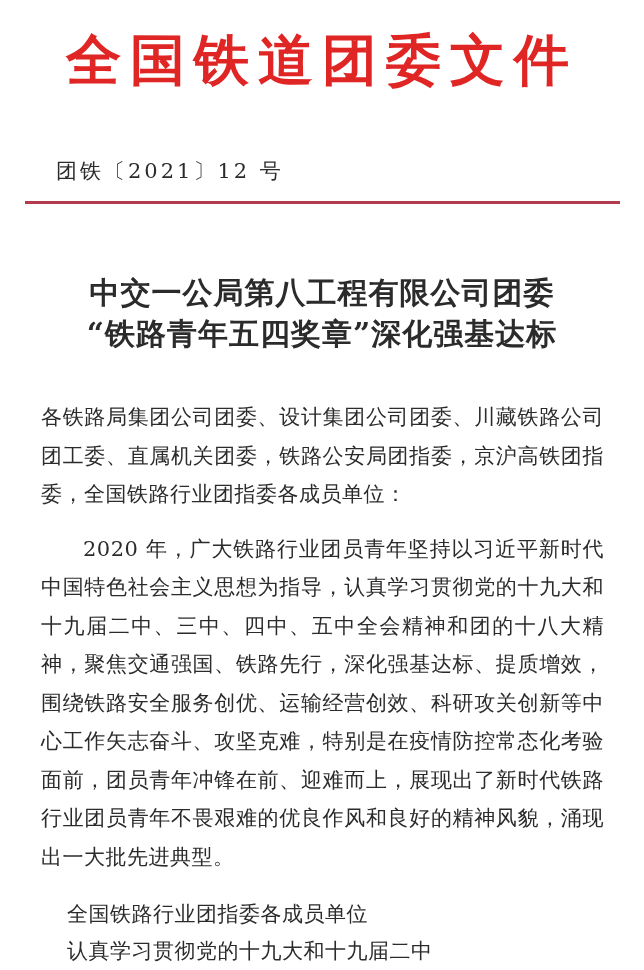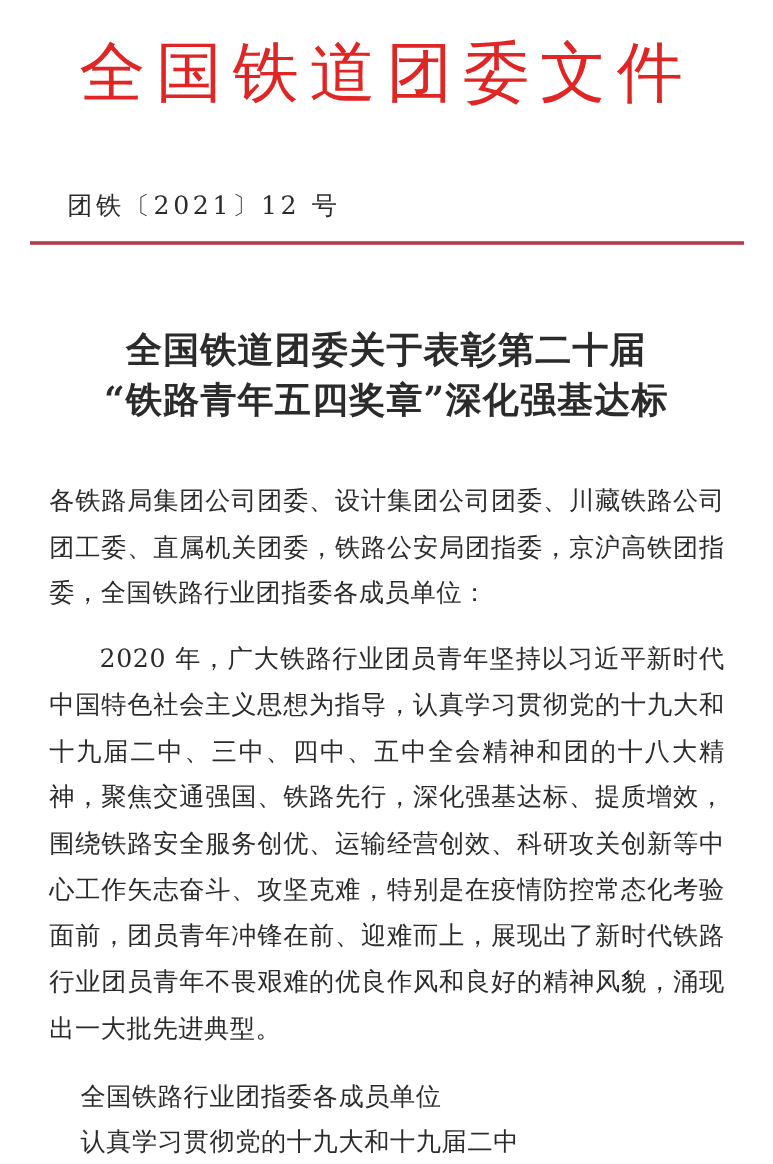--- a/index.html
+++ b/index.html
@@ -17,21 +17,21 @@
     overflow: hidden;
   }
   .header-title {
     position: absolute;
     top: 20px;
     left: 0;
     right: 0;
     text-align: center;
     color: var(--header_red, #e02525);
     font-size: 55px;
-    font-weight: normal;
+    font-weight: bold;
     letter-spacing: 9px;
     line-height: 80px;
     white-space: nowrap;
   }
   .doc-number {
     position: absolute;
     top: 156px;
     left: 56px;
     right: 0;
     font-size: 21px;
@@ -95,21 +95,21 @@
 
 <div class="page">
 
   <div class="header-title">全国铁道团委文件</div>
 
   <div class="doc-number">团铁〔2021〕12 号</div>
 
   <div class="red-line"></div>
 
   <div class="doc-title">
-    <div>全国铁道团委关于表彰第二十届</div>
+    <div>中交一公局第八工程有限公司团委</div>
     <div>“铁路青年五四奖章”深化强基达标</div>
   </div>
 
   <div class="doc-body">
     <p class="salutation">各铁路局集团公司团委、设计集团公司团委、川藏铁路公司团工委、直属机关团委，铁路公安局团指委，京沪高铁团指委，全国铁路行业团指委各成员单位：</p>
     <p class="para-indent">2020 年，广大铁路行业团员青年坚持以习近平新时代中国特色社会主义思想为指导，认真学习贯彻党的十九大和十九届二中、三中、四中、五中全会精神和团的十八大精神，聚焦交通强国、铁路先行，深化强基达标、提质增效，围绕铁路安全服务创优、运输经营创效、科研攻关创新等中心工作矢志奋斗、攻坚克难，特别是在疫情防控常态化考验面前，团员青年冲锋在前、迎难而上，展现出了新时代铁路行业团员青年不畏艰难的优良作风和良好的精神风貌，涌现出一大批先进典型。</p>
 
     <div class="award-list">
       <div class="list-item">全国铁路行业团指委各成员单位</div>
       <div class="list-item">认真学习贯彻党的十九大和十九届二中</div>

